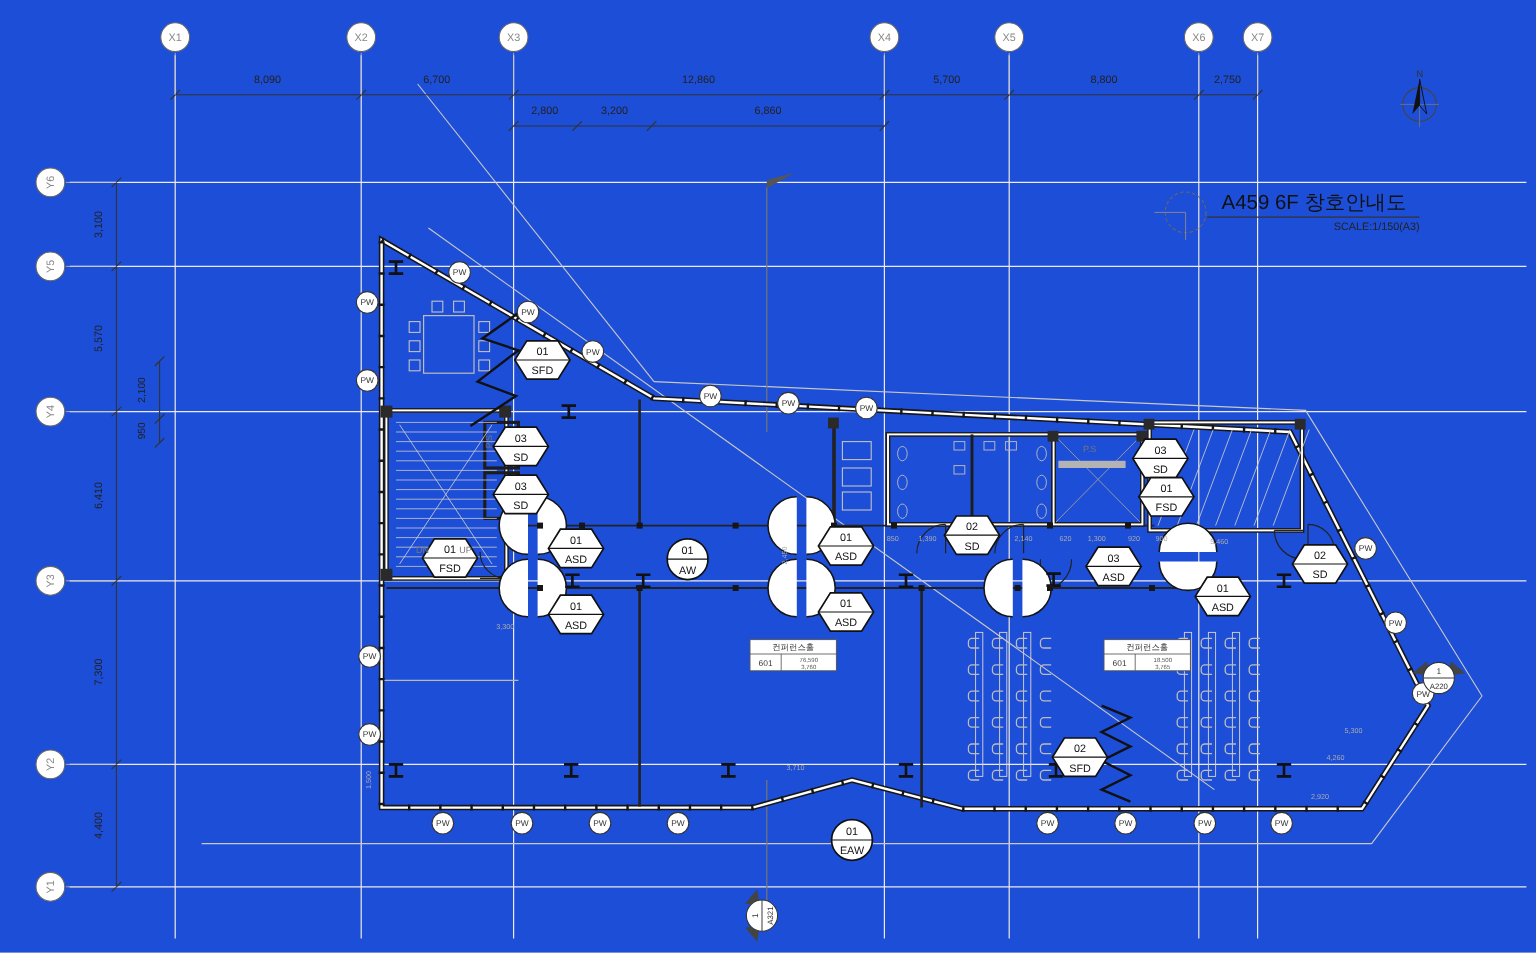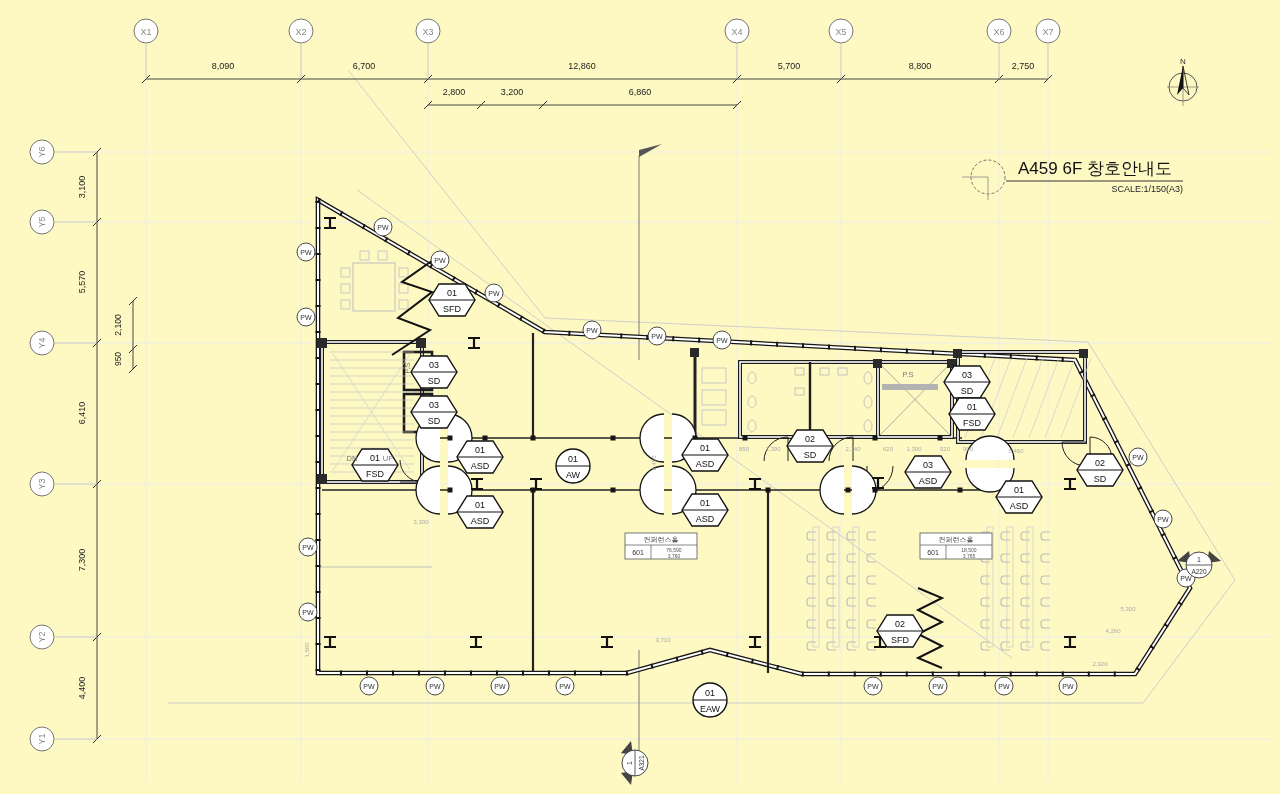--- a/index.html
+++ b/index.html
@@ -1,16 +1,16 @@
 <!DOCTYPE html>
 <html><head>
 <meta charset="utf-8">
 <style>
   html,body{margin:0;padding:0;background:#fff;}
-  .stage{position:relative;width:1280px;height:794px;background:#fef9c3;overflow:hidden;
+  .stage{position:relative;width:1280px;height:794px;background:#1d4ed8;overflow:hidden;
          font-family:"Liberation Sans",sans-serif;}
   svg text{font-family:"Liberation Sans",sans-serif;}
 </style>
 </head>
 <body>
 
 <div class="stage">
 <svg id="plan" width="1280" height="794" viewBox="0 0 1280 794">
 
   <defs>

